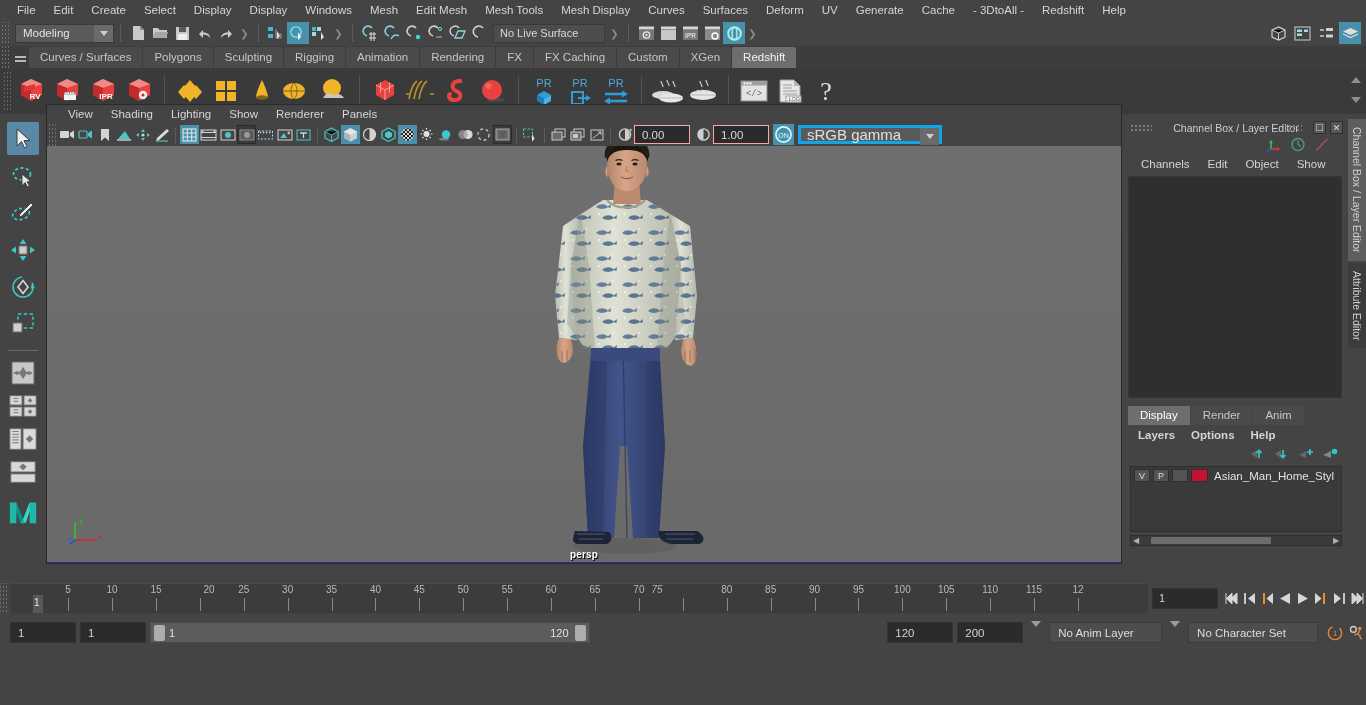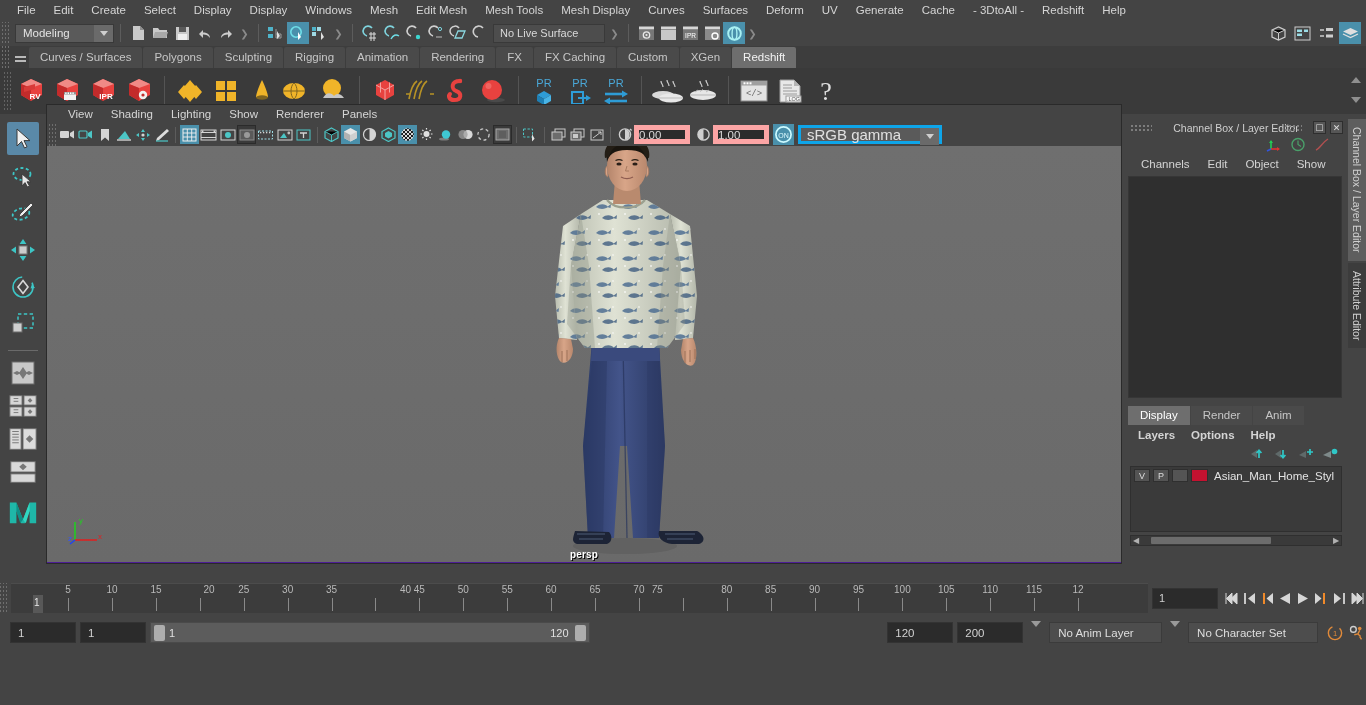--- a/index.html
+++ b/index.html
@@ -53,22 +53,22 @@
     width: 22px; height: 22px; display: flex; align-items: center; justify-content: center;
     cursor: default;
   }
   .sbtn.on { background: #4a90ab; }
   .livefield {
     height: 19px; width: 112px; background: #4d4d4d; border: 1px solid #393939;
     display: flex; align-items: center; padding-left: 6px; font-size: 11px; color: #d9d9d9;
     margin: 0 2px;
   }
   .numfield {
-    height: 19px; background: #2b2b2b; border: 5px solid #fca5a5;
-    display:flex; align-items:center; 
+    height: 19px; background: #2b2b2b; border: 1px solid #fca5a5;
+    display:flex; align-items:center; padding-left:7px;
     font-size: 11.5px; color: #d8d8d8;
   }
   .ccombo {
     height: 19px; width: 144px; background: #5a5a5a; border: 3px solid #0ea5e9;
     display:flex; align-items:center; padding-left: 6px; font-size: 15px; color:#e0e0e0;
     position: relative;
   }
   .ccombo .arrow { position:absolute; right:0; top:0; width:19px; height:17px; background:#6a6a6a;
     display:flex; align-items:center; justify-content:center;}
   .tri-d { width:0;height:0;border-left:4px solid transparent;border-right:4px solid transparent;border-top:5px solid #cfcfcf; }
@@ -1165,21 +1165,21 @@
         <div class="ticklbl" style="left: 144.941px;">15</div>
         <div class="tick" style="left: 188.849px;"></div>
         <div class="ticklbl" style="left: 198px;">20</div>
         <div class="tick" style="left: 232.756px;"></div>
         <div class="ticklbl" style="left: 232.756px;">25</div>
         <div class="tick" style="left: 276.664px;"></div>
         <div class="ticklbl" style="left: 276.664px;">30</div>
         <div class="tick" style="left: 320.571px;"></div>
         <div class="ticklbl" style="left: 320.571px;">35</div>
         <div class="tick" style="left: 364.479px;"></div>
-        <div class="ticklbl" style="left: 364.479px; margin-left: 30px;">40</div>
+        <div class="ticklbl" style="left: 364.479px;">40</div>
         <div class="tick" style="left: 408.387px;"></div>
         <div class="ticklbl" style="left: 408.387px;">45</div>
         <div class="tick" style="left: 452.294px;"></div>
         <div class="ticklbl" style="left: 452.294px;">50</div>
         <div class="tick" style="left: 496.202px;"></div>
         <div class="ticklbl" style="left: 496.202px;">55</div>
         <div class="tick" style="left: 540.109px;"></div>
         <div class="ticklbl" style="left: 540.109px;">60</div>
         <div class="tick" style="left: 584.017px;"></div>
         <div class="ticklbl" style="left: 584.017px;">65</div>

